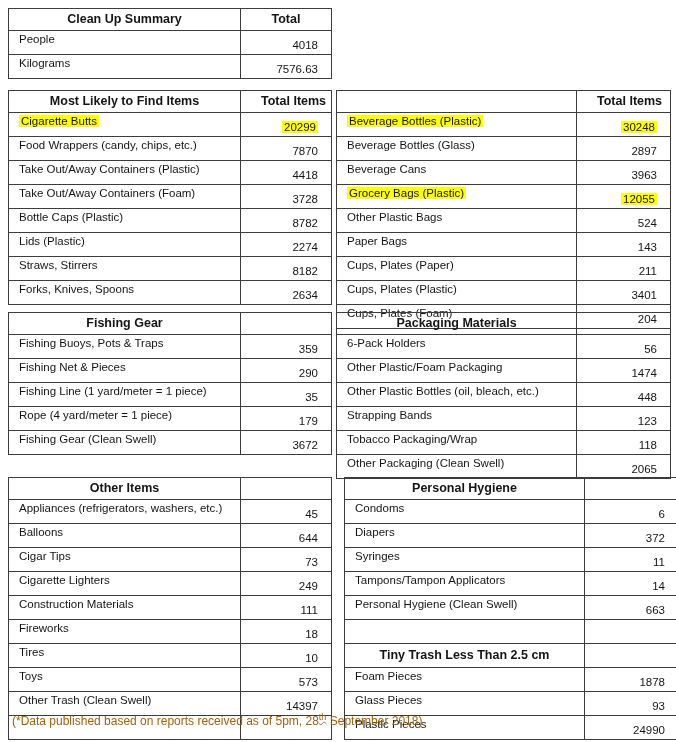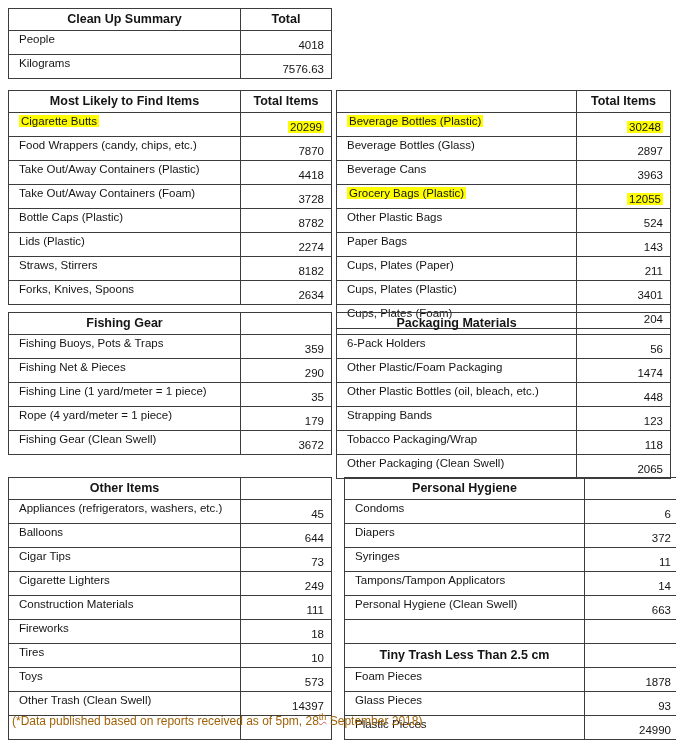--- a/index.html
+++ b/index.html
@@ -6,22 +6,22 @@
   body{
     width:676px;height:742px;position:relative;background:#ffffff;
     font-family:"Liberation Sans", sans-serif;color:#151515;
   }
   table{border-collapse:collapse;table-layout:fixed;position:absolute;}
   td{
     border:1px solid #3c3c3c;height:21px;font-size:11.5px;
     overflow:hidden;white-space:nowrap;line-height:1.1;
   }
   td.label{text-align:left;padding:2px 3px 0 10px;vertical-align:top;margin-left:11px;}
-  td.value{text-align:right;padding:0 7px 2px 2px;vertical-align:bottom;}
-  td.hdr{font-weight:bold;text-align:center;vertical-align:middle;font-size:12.5px;padding:0 12px;}
+  td.value{text-align:right;padding:0 13px 2px 2px;vertical-align:bottom;}
+  td.hdr{font-weight:bold;text-align:center;vertical-align:middle;font-size:12.5px;padding:0 20px;}
   .hl{background:#ffff00;padding:0 2px;}
   
   #tbl-summary    {left:8px;  top:8px;  width:323px;}
   #tbl-most-likely{left:8px;  top:90px; width:323px;border-radius:9px;}
   #tbl-beverages  {left:336px;top:90px; width:334px;}
   #tbl-fishing    {left:8px;  top:312px;width:323px;}
   #tbl-packaging  {left:336px;top:312px;width:334px;border-radius:17px;}
   #tbl-other      {left:8px;  top:477px;width:323px;}
   #tbl-hygiene    {left:344px;top:477px;width:334px;}
   .lcol-label{width:232px;} .lcol-value{width:91px;}

